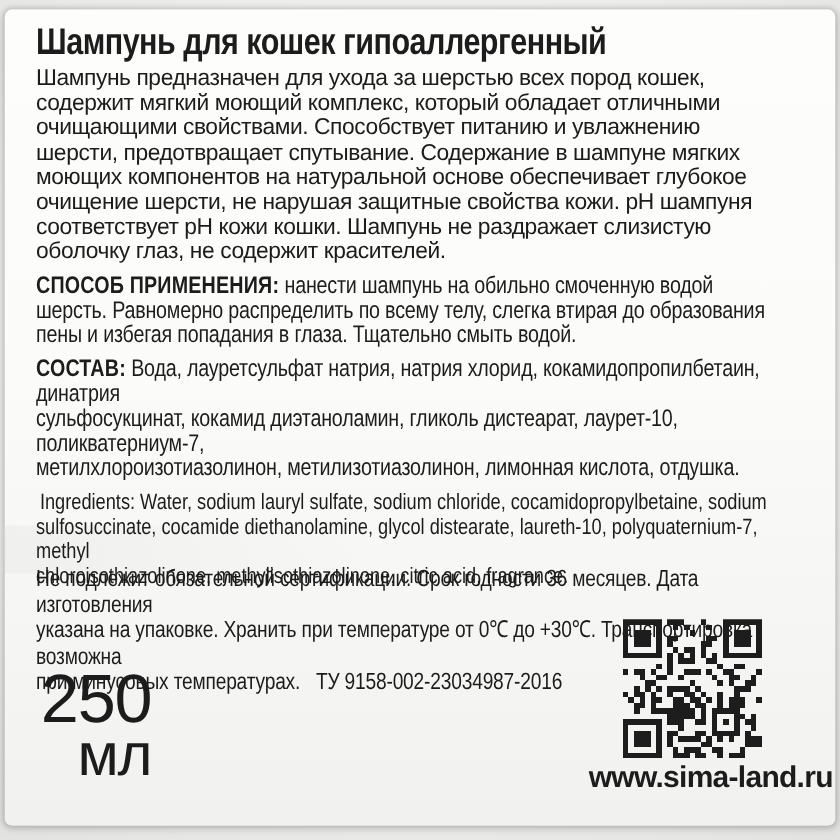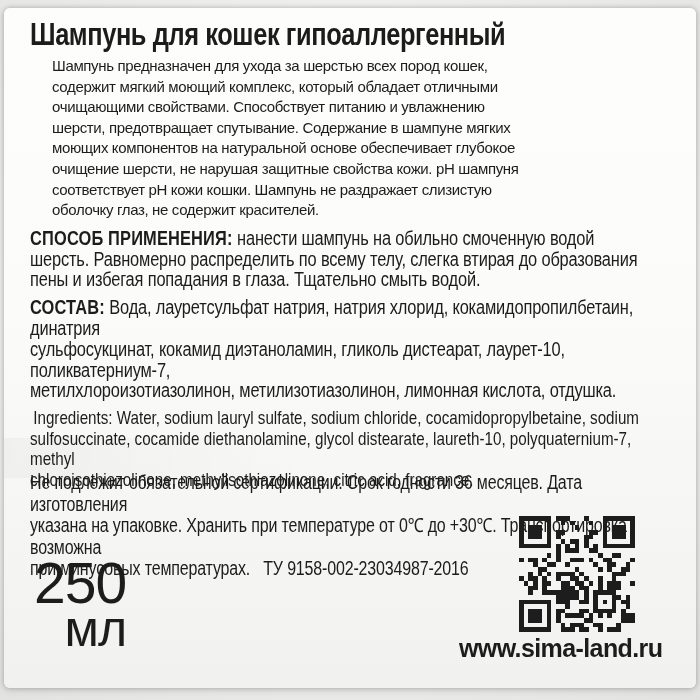--- a/index.html
+++ b/index.html
@@ -21,37 +21,37 @@
     pointer-events:none;
   }
   .content{padding:10px 26px 0 26px;}
   .narrow{width:787px;transform:scaleX(.82);transform-origin:0 0;}
   h1.title{
     margin:0 0 5px 0;font-size:31px;line-height:33px;font-weight:700;
     letter-spacing:-.5px;white-space:nowrap;
   }
   p{margin:0;}
   .desc{
-    font-size:15px;line-height:20.6px;letter-spacing:-.35px;
-    white-space:pre-line;margin-bottom:7px;width:648px;margin-left:22px;
+    font-size:19px;line-height:20.6px;letter-spacing:-.35px;
+    white-space:pre-line;margin-bottom:7px;width:648px;
   }
   .sect{font-size:20px;line-height:20.8px;letter-spacing:-.2px;margin-bottom:7px;}
   .sect .run-head{font-weight:700;letter-spacing:.2px;}
   .sect .run-text{white-space:pre-line;}
   .ing{font-size:18.5px;line-height:20.5px;white-space:pre-line;text-indent:4px;margin-top:1px;}
   .cert{
     position:absolute;left:26px;top:464px;
     font-size:19.5px;line-height:21.6px;letter-spacing:-.2px;
   }
   .cert .cert-body{white-space:pre-line;}
   .cert .tu{padding-left:16px;}
   .volume{position:absolute;left:30px;top:552px;font-weight:400;line-height:46px;letter-spacing:-1px;}
   .volume .num{font-size:57px;}
   .volume .unit{font-size:50px;text-align:right;}
-  .promo{position:absolute;right:2px;top:508px;width:235px;text-align:left;}
+  .promo{position:absolute;right:2px;top:508px;width:235px;text-align:right;}
   .qr{width:116px;height:116px;display:block;margin:0 auto 3px auto;shape-rendering:crispEdges;}
   .site{font-size:25px;font-weight:700;letter-spacing:-.6px;line-height:27px;}
   .note{font-size:17.5px;line-height:20px;letter-spacing:-.3px;}
 </style>
 </head>
 <body>
 
 <div class="stage">
   <div class="label">
     <div class="sheen"></div>

